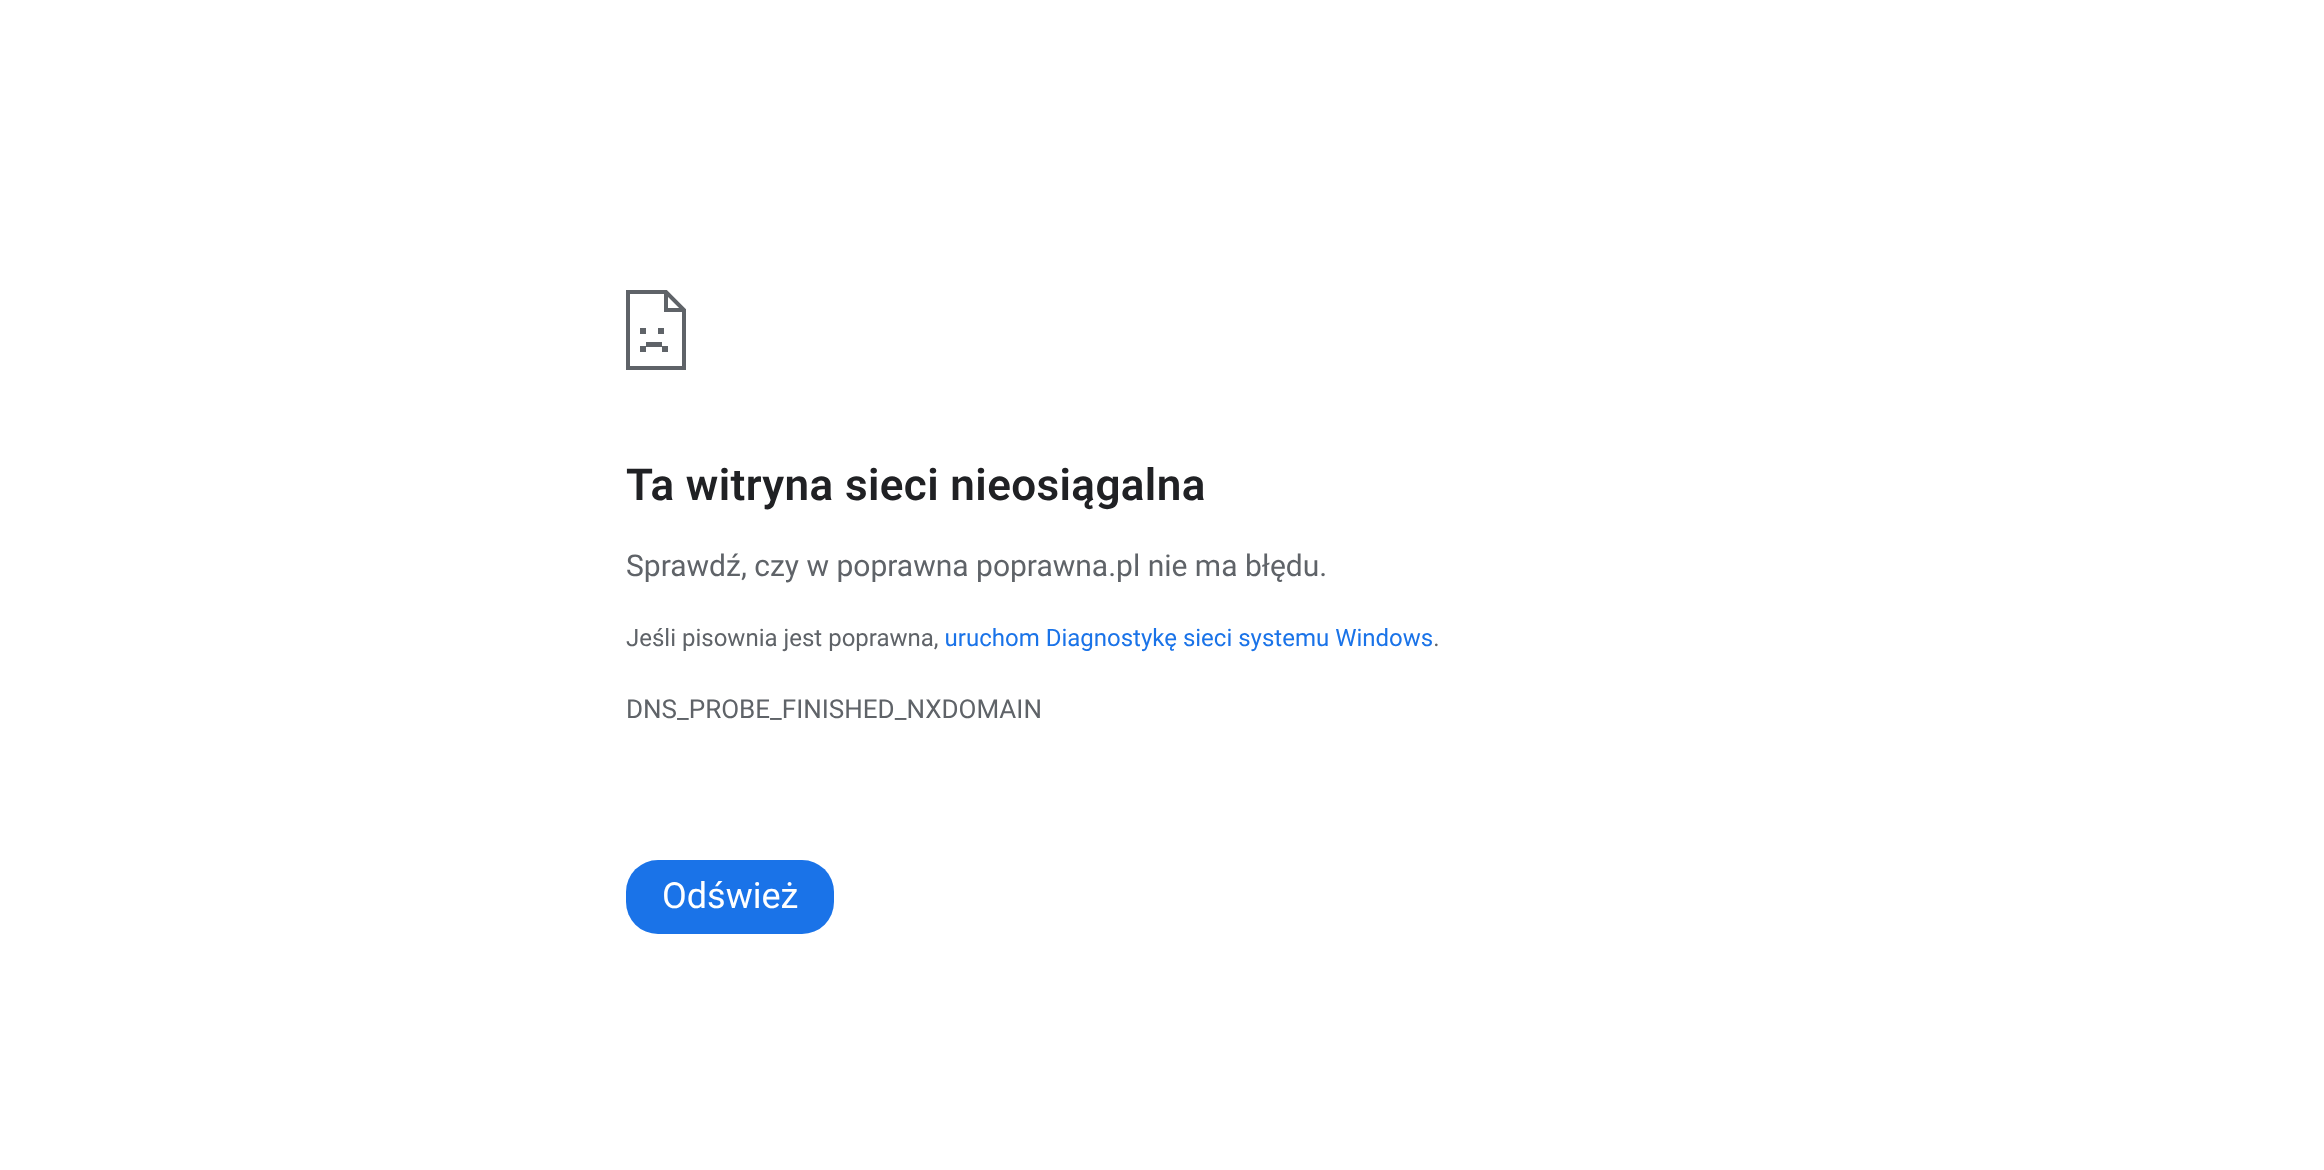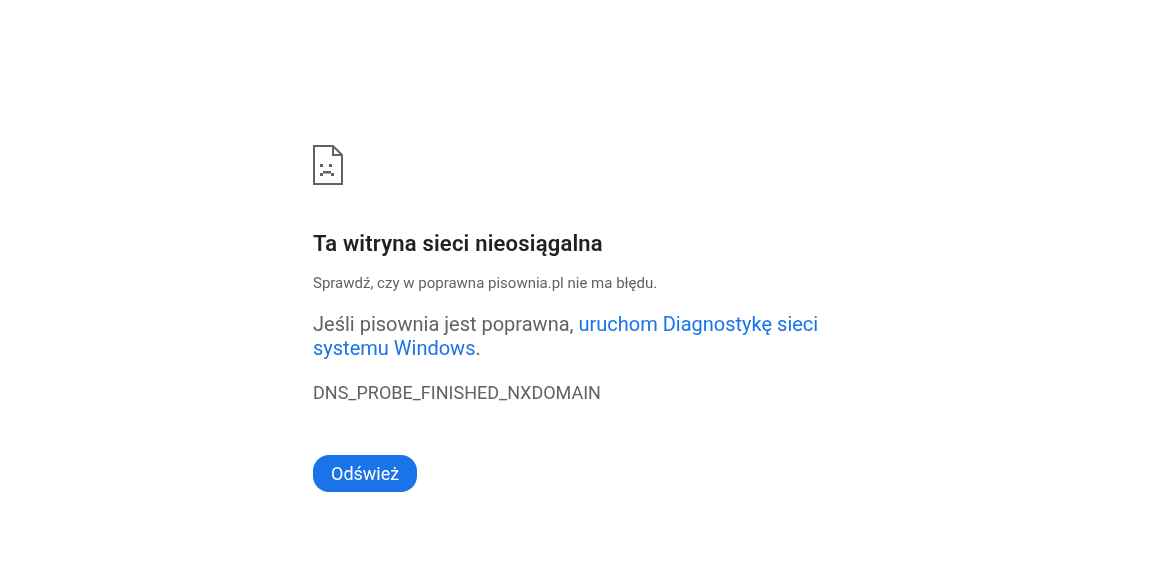--- a/index.html
+++ b/index.html
@@ -29,32 +29,32 @@
       color: #202124;
       margin-bottom: 18px;
       letter-spacing: 0.2px;
     }
     .line1 {
       font-size: 15px;
       color: #5f6368;
       margin-bottom: 20px;
     }
     .line2 {
-      font-size: 20px;
+      font-size: 12px;
       color: #5f6368;
       margin-bottom: 22px;
     }
     .link {
       color: #1a73e8;
       cursor: pointer;
     }
     .errorcode {
-      font-size: 18px;
+      font-size: 13px;
       color: #5f6368;
-      margin-bottom: 52px;
+      margin-bottom: 67px;
     }
     .reload-btn {
       background: #1a73e8;
       color: #ffffff;
       border: none;
       border-radius: 16px;
       padding: 8px 18px;
       font-size: 18px;
       cursor: pointer;
       font-family: inherit;
@@ -75,21 +75,21 @@
       <rect x="16" y="19" width="3" height="3" fill="#5f6368"></rect>
       <rect x="7" y="28" width="3" height="3" fill="#5f6368"></rect>
       <rect x="10" y="26" width="8" height="2.5" fill="#5f6368"></rect>
       <rect x="18" y="28" width="3" height="3" fill="#5f6368"></rect>
     </svg>
   </div>
 
   <h1 class="title">Ta witryna sieci nieosiągalna</h1>
 
   <p class="line1">
-    <span>Sprawdź, czy w poprawna </span><span>pisownia.pl</span><span> nie ma błędu.</span>
+    <span>Sprawdź, czy w poprawna </span><span>poprawna.pl</span><span> nie ma błędu.</span>
   </p>
 
   <p class="line2">
     <span>Jeśli pisownia jest poprawna, </span><span class="link">uruchom Diagnostykę sieci systemu Windows</span><span>.</span>
   </p>
 
   <div class="errorcode">DNS_PROBE_FINISHED_NXDOMAIN</div>
 
   <button class="reload-btn">Odśwież</button>
 

